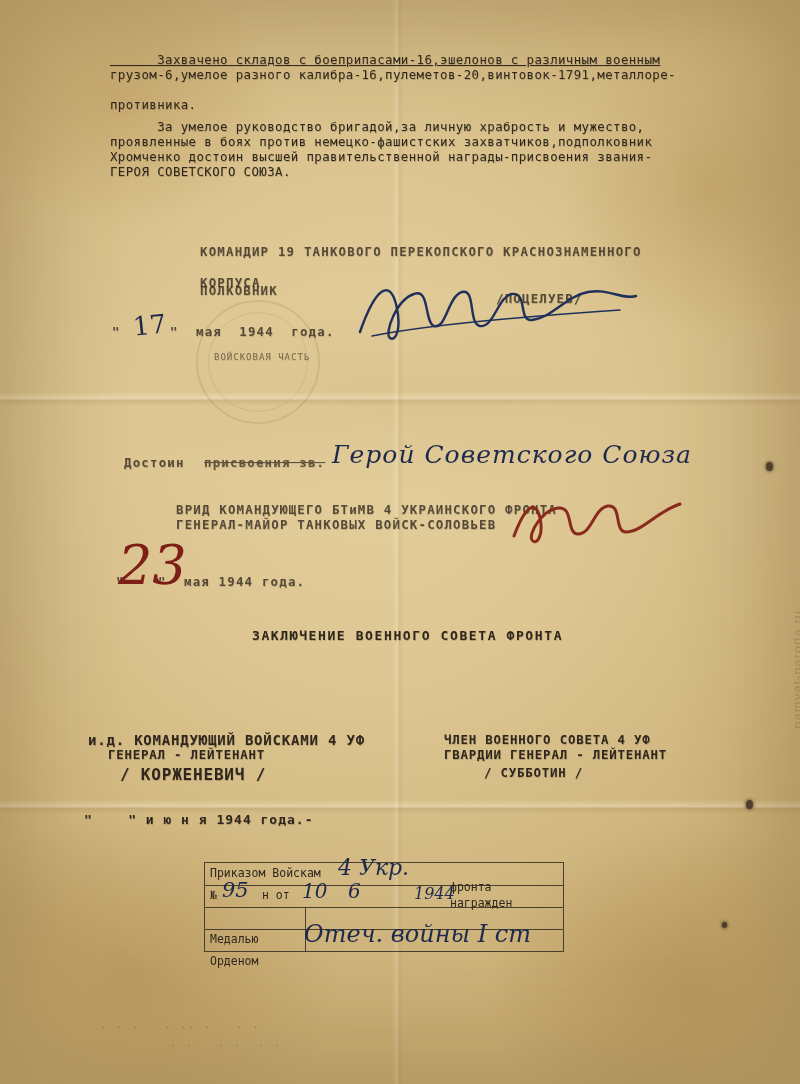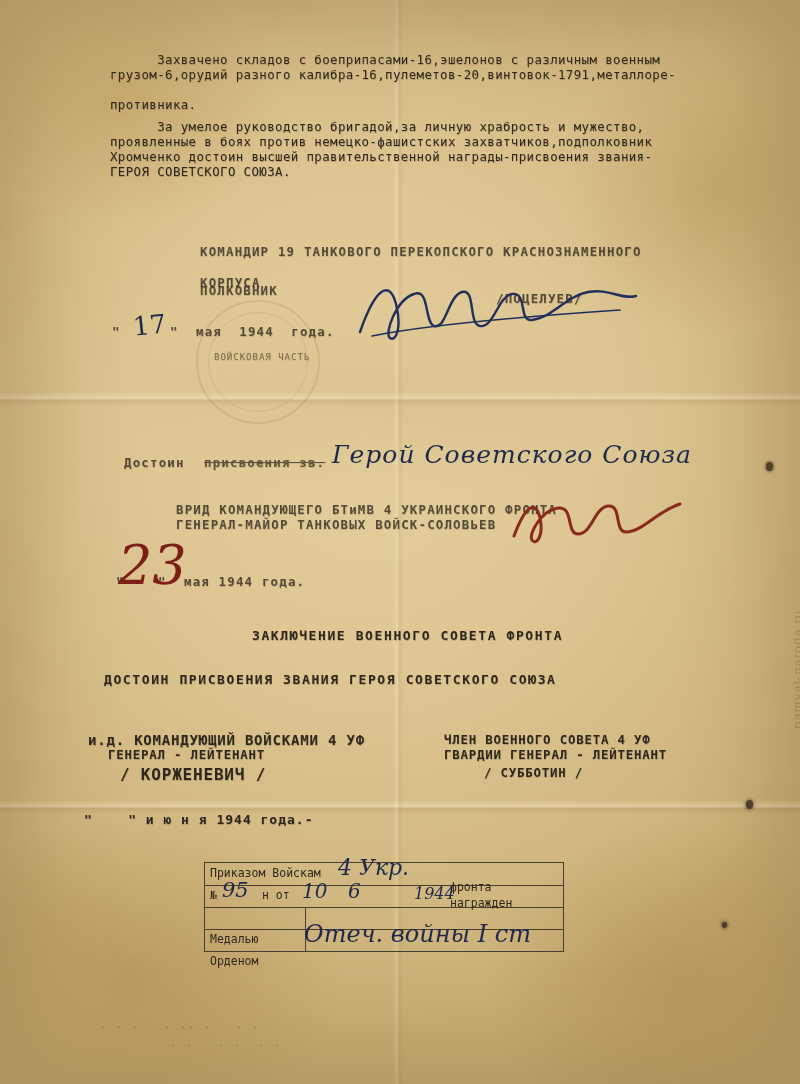--- a/index.html
+++ b/index.html
@@ -156,22 +156,22 @@
   <div class="stain s4"></div>
   <div class="stain s5"></div>
   <div class="fold fold1"></div>
   <div class="fold fold2"></div>
   <div class="foldv"></div>
 
   <div class="hole" style="left:766px; top:462px;"></div>
   <div class="hole" style="left:746px; top:800px;"></div>
   <div class="hole" style="left:722px; top:922px; width:5px; height:6px;"></div>
 
-  <div class="tt body-line" style="left:110px; top:52px;">      Захвачено складов с боеприпасами-16,эшелонов с различным военным</div>
-  <div class="tt body-line" style="left:110px; top:67px;">грузом-6,орудий разного калибра-16,пулеметов-20,винтовок-1791,металлоре-</div>
+  <div class="tt body-line" style="left:110px; top:52px;text-decoration:underline;">      Захвачено складов с боеприпасами-16,эшелонов с различным военным</div>
+  <div class="tt body-line" style="left:110px; top:67px;">грузом-6,умелое разного калибра-16,пулеметов-20,винтовок-1791,металлоре-</div>
   <div class="tt body-line" style="left:110px; top:97px;">противника.</div>
 
   <div class="tt body-line" style="left:110px; top:119px;">      За умелое руководство бригадой,за личную храбрость и мужество,</div>
   <div class="tt body-line" style="left:110px; top:134px;">проявленные в боях против немецко-фашистских захватчиков,подполковник</div>
   <div class="tt body-line" style="left:110px; top:149px;">Хромченко достоин высшей правительственной награды-присвоения звания-</div>
   <div class="tt body-line" style="left:110px; top:164px;">ГЕРОЯ СОВЕТСКОГО СОЮЗА.</div>
 
   <div class="tt bold faint" style="left:200px; top:244px; font-size:12.4px;">КОМАНДИР 19 ТАНКОВОГО ПЕРЕКОПСКОГО КРАСНОЗНАМЕННОГО</div>
   <div class="tt bold faint" style="left:200px; top:275px; font-size:12.4px;">КОРПУСА</div>
   <div class="tt bold faint" style="left:200px; top:283px; font-size:12.4px;">ПОЛКОВНИК</div>
@@ -198,21 +198,20 @@
 
   <svg style="position:absolute; left:508px; top:490px;" width="180" height="70">
     <path d="M6,46 C18,14 28,10 32,28 C36,46 28,56 24,50 C20,44 34,20 50,18 C66,16 58,44 70,44 C84,44 86,18 100,16 C114,14 106,42 118,42 C134,42 148,22 172,14" fill="none" stroke="#8a2a1c" stroke-width="3" stroke-linecap="round"></path>
   </svg>
 
   <div class="tt bold faint" style="left:116px; top:574px; font-size:12.4px;">"</div>
   <div class="ink ink-red" style="left:118px; top:534px; font-size:54px; font-style:italic;">23</div>
   <div class="tt bold faint" style="left:158px; top:574px; font-size:12.4px;">"  мая 1944 года.</div>
 
   <div class="tt bold" style="left:252px; top:628px; font-size:13px; letter-spacing:1.6px;">ЗАКЛЮЧЕНИЕ ВОЕННОГО СОВЕТА ФРОНТА</div>
-  <div class="tt bold" style="left:104px; top:672px; font-size:13px; letter-spacing:1.6px;">ДОСТОИН ПРИСВОЕНИЯ ЗВАНИЯ ГЕРОЯ СОВЕТСКОГО СОЮЗА</div>
 
   <div class="tt bold" style="left:88px;  top:732px; font-size:14px; letter-spacing:0.8px;">и.д. КОМАНДУЮЩИЙ ВОЙСКАМИ 4 УФ</div>
   <div class="tt bold" style="left:108px; top:747px; font-size:12.4px; letter-spacing:0.8px;">ГЕНЕРАЛ - ЛЕЙТЕНАНТ</div>
   <div class="tt bold" style="left:120px; top:765px; font-size:16px; letter-spacing:0.8px;">/ КОРЖЕНЕВИЧ /</div>
 
   <div class="tt bold" style="left:444px; top:732px; font-size:12.4px; letter-spacing:0.8px;">ЧЛЕН ВОЕННОГО СОВЕТА 4 УФ</div>
   <div class="tt bold" style="left:444px; top:747px; font-size:12.4px; letter-spacing:0.8px;">ГВАРДИИ ГЕНЕРАЛ - ЛЕЙТЕНАНТ</div>
   <div class="tt bold" style="left:484px; top:765px; font-size:12.4px; letter-spacing:0.8px;">/ СУББОТИН /</div>
 
   <div class="tt bold" style="left:84px; top:812px; font-size:13px; letter-spacing:1px;">"    " и ю н я 1944 года.-</div>

